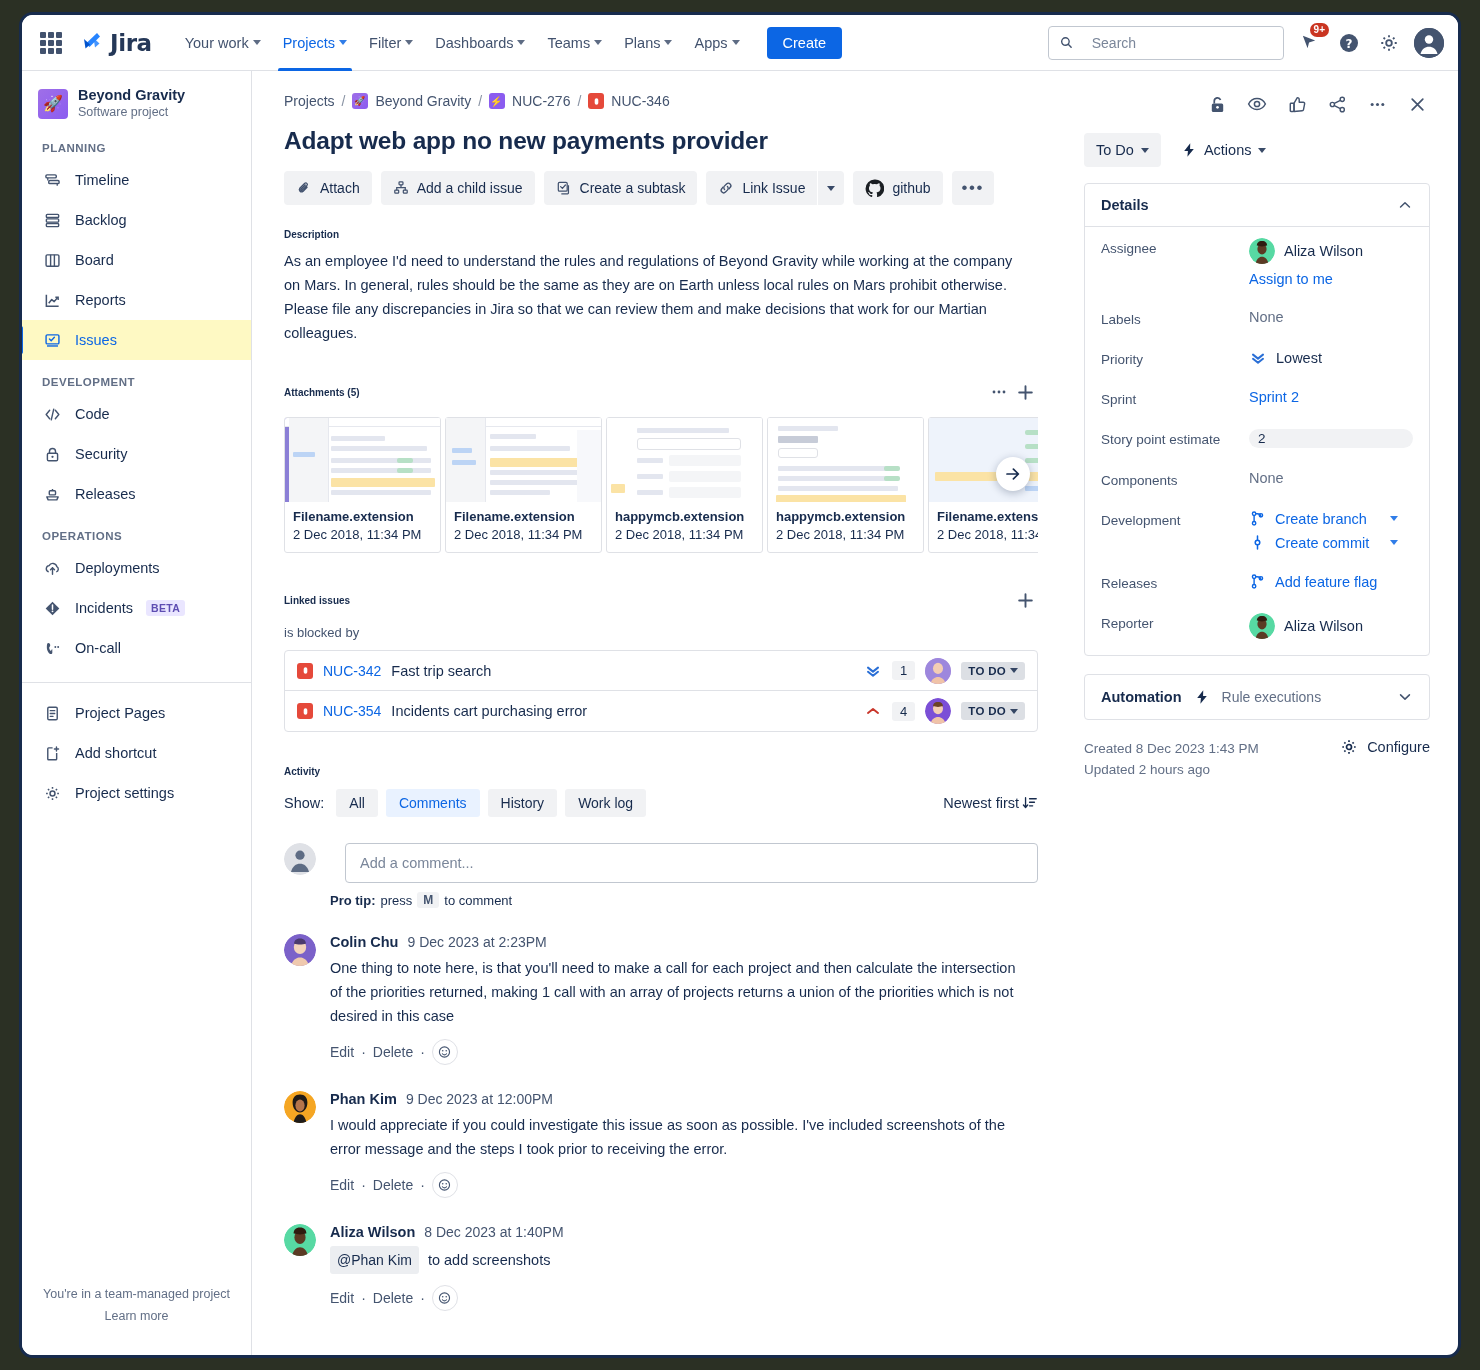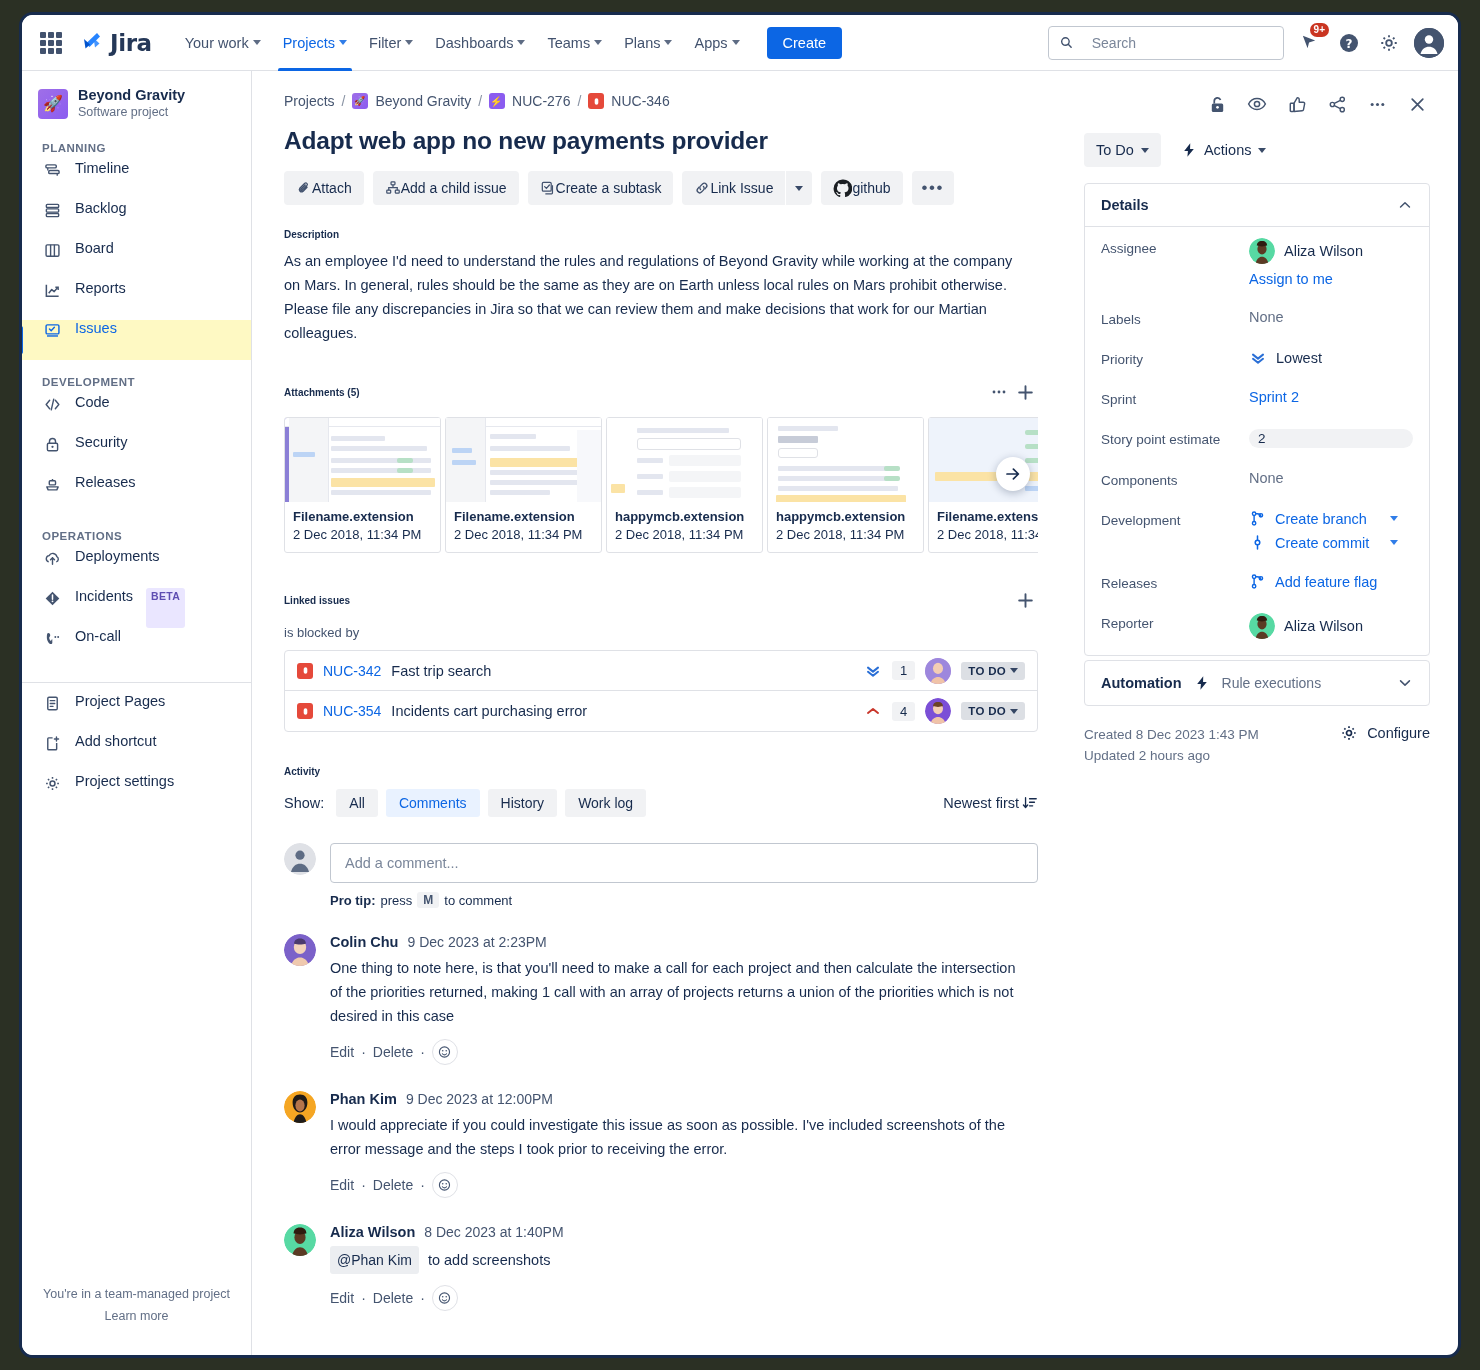--- a/index.html
+++ b/index.html
@@ -29,21 +29,21 @@
   .avatar-circ{ width:30px;height:30px;border-radius:50%; background:#44546f; display:flex;align-items:center;justify-content:center; cursor:pointer;}
 
   
   .body-wrap{ display:flex; height:1286px; }
   .sidebar{ width:230px; border-right:1px solid #dfe1e6; background:#fff; position:relative; flex:none;}
   .proj-head{ display:flex; align-items:center; gap:10px; padding:16px 14px 6px 16px;}
   .proj-logo{ width:30px;height:30px;border-radius:4px; background:linear-gradient(135deg,#9f6fe8,#8b5cf0); display:flex;align-items:center;justify-content:center;font-size:16px; flex:none;}
   .proj-name{ font-size:14.5px; font-weight:700; color:#172b4d; line-height:17px;}
   .proj-sub{ font-size:12.5px; color:#626f86; line-height:16px;}
   .sec-label{ font-size:11.5px; font-weight:700; color:#626f86; letter-spacing:.5px; padding:16px 16px 6px 20px;}
-  .nav-row{ display:flex; gap:13px; height:40px; padding:0 12px 0 20px; font-size:14.5px; color:#172b4d; cursor:pointer; position:relative;}
+  .nav-row{ display:flex; align-items:center; gap:13px; height:40px; padding:0 12px 0 20px; font-size:14.5px; color:#172b4d; cursor:pointer; position:relative;}
   .nav-row.sel{ background:#fef9c3; color:#0c66e4; font-weight:500;}
   .nav-row.sel:before{ content:""; position:absolute; left:-2px; top:6px; bottom:6px; width:3px; background:#0c66e4; border-radius:0 2px 2px 0;}
   .nav-ico{ width:20px;height:20px; display:flex;align-items:center;justify-content:center; flex:none; color:#44546f;}
   .nav-row.sel .nav-ico{ color:#0c66e4;}
   .beta{ font-size:10.5px; font-weight:700; color:#5e4db2; background:#eae6ff; border-radius:3px; padding:2px 5px; letter-spacing:.3px;}
   .sb-divider{ height:1px; background:#dfe1e6; margin:14px 0 10px 0;}
   .sb-footer{ position:absolute; left:0; right:0; bottom:30px; text-align:center; }
   .sb-footer div{ font-size:12.5px; color:#626f86; line-height:22px;}
   .sb-footer .lm{ color:#626f86; cursor:pointer;}
 
@@ -55,21 +55,21 @@
   .crumbs{ display:flex; align-items:center; gap:7px; font-size:14px; color:#44546f; flex-wrap:wrap;}
   .crumbs a{ color:#44546f; text-decoration:none; cursor:pointer;}
   .crumbs .sep{ color:#8993a4;}
   .ctype{ width:16px;height:16px;border-radius:3px; display:inline-flex;align-items:center;justify-content:center; font-size:10px; color:#fff;}
   .ctype.rocket{ background:linear-gradient(135deg,#9f6fe8,#8b5cf0); font-size:9px;}
   .ctype.story{ background:#8b5cf0;}
   .ctype.bug{ background:#e5493a;}
   .issue-title{ font-size:24.5px; font-weight:600; color:#172b4d; margin-top:18px; letter-spacing:-.2px;}
 
   .actionbar{ display:flex; align-items:center; gap:9px; margin-top:16px; flex-wrap:wrap;}
-  .abtn{ display:flex; align-items:center; background:#f1f2f4; border:none; border-radius:4px; height:34px; padding:0 12px; font-size:14px; color:#172b4d; cursor:pointer; font-family:"Liberation Sans", sans-serif;}
+  .abtn{ display:flex; align-items:center; gap:8px; background:#f1f2f4; border:none; border-radius:4px; height:34px; padding:0 12px; font-size:14px; color:#172b4d; cursor:pointer; font-family:"Liberation Sans", sans-serif;}
   .split{ display:flex; gap:1px;}
   .split .abtn:first-child{ border-radius:4px 0 0 4px;}
   .split .abtn:last-child{ border-radius:0 4px 4px 0; padding:0 9px;}
   .abtn.ellip{ padding:0 10px; letter-spacing:1.5px; font-size:17px; line-height:10px; color:#44546f;}
 
   .sec-title{ font-size:10px; font-weight:600; color:#172b4d; }
   .desc{ font-size:14.5px; color:#172b4d; line-height:24px; margin-top:9px; max-width:740px;}
 
   .block-head{ display:flex; align-items:center; margin-top:34px;}
   .block-head .sec-title{ flex:1;}
@@ -101,21 +101,21 @@
   .count-pill{ background:#f1f2f4; color:#172b4d; border-radius:3px; font-size:13px; padding:2px 8px;}
   .status-lz{ background:#dcdfe4; color:#172b4d; font-size:11.5px; font-weight:700; letter-spacing:.3px; border-radius:3px; padding:3px 7px; display:flex; align-items:center; gap:4px;}
   .sublabel{ font-size:13px; color:#44546f; margin-top:12px;}
 
   .show-row{ display:flex; align-items:center; gap:8px; margin-top:12px;}
   .show-lab{ font-size:14.5px; color:#172b4d; margin-right:4px;}
   .chip{ background:#f1f2f4; color:#172b4d; border:none; border-radius:3px; font-size:14px; padding:6px 13px; cursor:pointer; font-family:"Liberation Sans", sans-serif;}
   .chip.on{ background:#e9f2ff; color:#0c66e4;}
   .sortbtn{ margin-left:auto; display:flex; align-items:center; gap:3px; font-size:14.5px; color:#172b4d; cursor:pointer;}
 
-  .comment-box{ display:flex; gap:14px; margin-top:26px;}
+  .comment-box{ display:flex; gap:29px; margin-top:26px;}
   .av{ width:32px;height:32px;border-radius:50%; flex:none; overflow:hidden; display:flex;align-items:flex-end;justify-content:center;}
   .cinput{ flex:1; border:1px solid #c1c7d0; border-radius:4px; height:40px; display:flex;align-items:center; padding:0 14px; font-size:14.5px; color:#7a869a; cursor:text;}
   .protip{ font-size:13px; color:#172b4d; margin:9px 0 0 46px; display:flex; align-items:center; gap:5px;}
   .protip b{ font-weight:700;}
   .kbd{ background:#f1f2f4; border-radius:3px; padding:1px 6px; font-size:12px; font-weight:600; color:#44546f;}
 
   .cmt{ display:flex; gap:14px; margin-top:26px;}
   .cmt-body{ flex:1;}
   .cmt-head{ display:flex; align-items:baseline; gap:9px;}
   .cmt-name{ font-size:14.5px; font-weight:700; color:#172b4d;}
@@ -135,21 +135,21 @@
   .card-head{ display:flex; align-items:center; padding:13px 16px; border-bottom:1px solid #dfe1e6;}
   .card-head .t{ flex:1; font-size:14.5px; font-weight:700; color:#172b4d;}
   .chev{ color:#44546f; cursor:pointer; display:flex;}
   .field{ display:flex; align-items:flex-start; padding:11px 16px; }
   .flab{ width:148px; flex:none; font-size:13.5px; font-weight:400; color:#44546f; padding-top:3px;}
   .fval{ flex:1; font-size:14.5px; color:#172b4d; display:flex; flex-direction:column; gap:7px;}
   .fval .line{ display:flex; align-items:center; gap:9px;}
   .muted{ color:#626f86;}
   .link{ color:#0c66e4; cursor:pointer;}
   .pill-num{ background:#f1f2f4; border-radius:10px; font-size:13.5px; color:#172b4d; padding:2px 9px;}
-  .auto-card{ border:1px solid #dfe1e6; border-radius:4px; margin-top:4px; display:flex; align-items:center; padding:14px 16px; gap:12px;}
+  .auto-card{ border:1px solid #dfe1e6; border-radius:4px; margin-top:18px; display:flex; align-items:center; padding:14px 16px; gap:12px;}
   .auto-card .at{ font-size:14.5px; font-weight:700; color:#172b4d;}
   .auto-card .ar{ font-size:14px; color:#626f86; flex:1;}
   .meta-row{ display:flex; align-items:flex-start; margin-top:18px;}
   .meta-row .mcol{ flex:1; font-size:13.5px; color:#626f86; line-height:21px;}
   .cfg{ display:flex; align-items:center; gap:9px; font-size:14.5px; color:#172b4d; cursor:pointer;}
   svg{ display:block; }
 </style>
 </head>
 <body>
 

